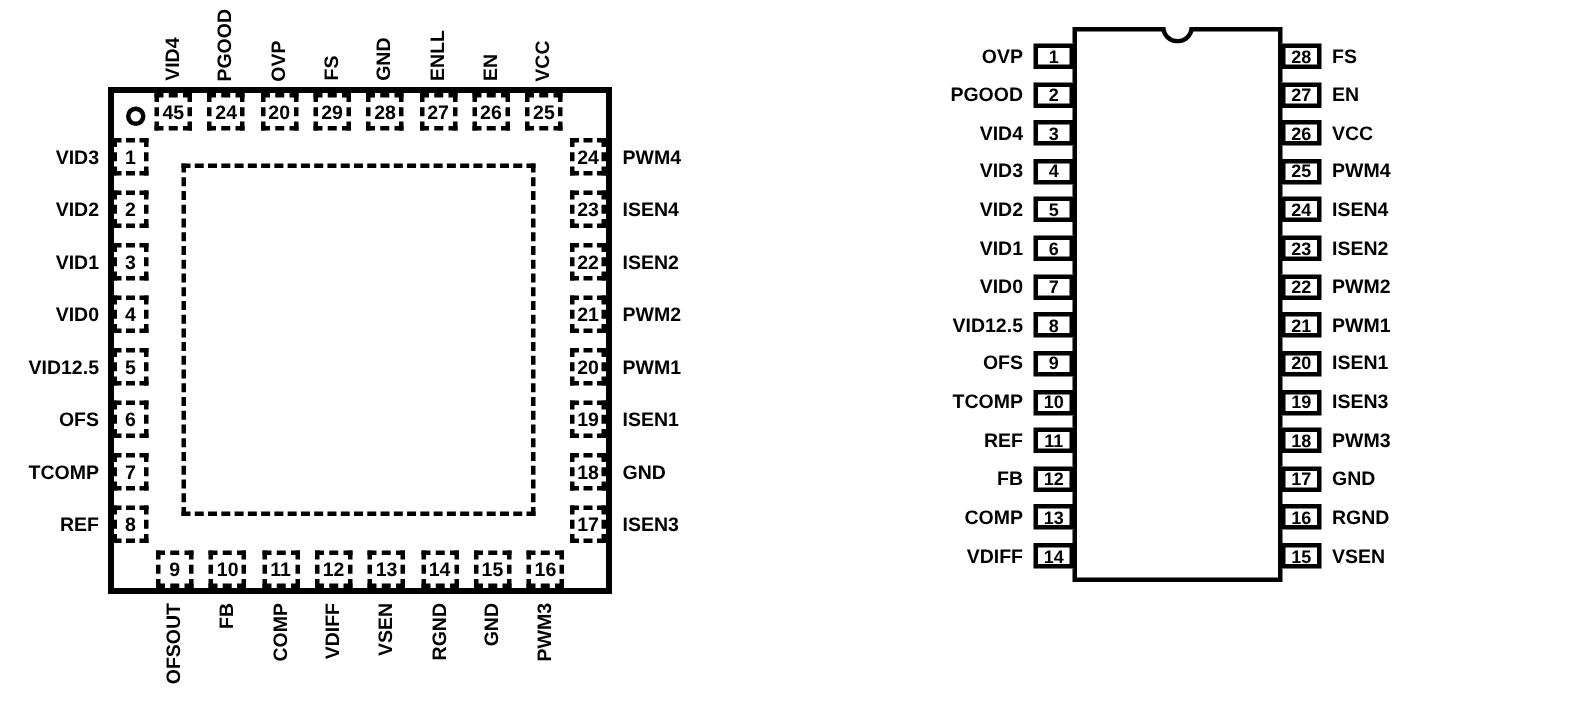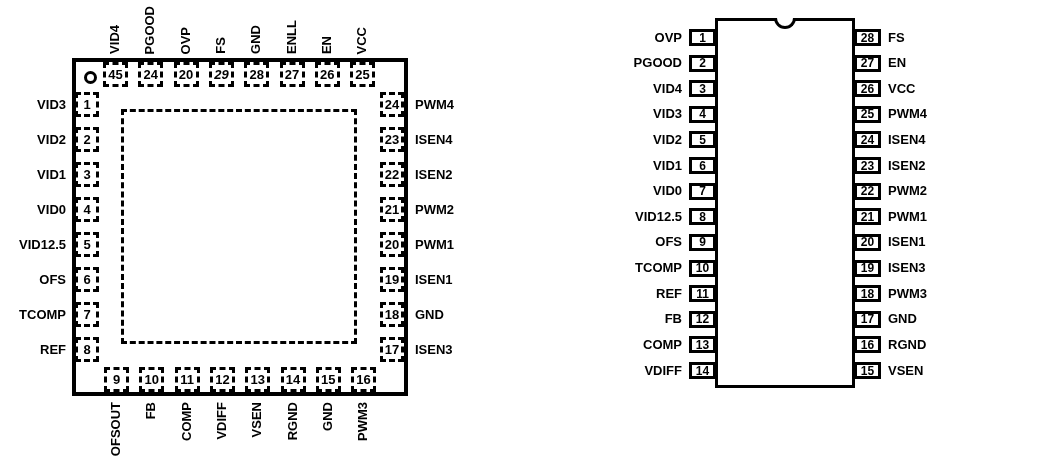--- a/index.html
+++ b/index.html
@@ -67,21 +67,21 @@
         <div class="v-label">VID4</div>
       </div>
       <div class="qfn-pin" style="left: 138.3px; top: 62px; width: 25px; height: 25px;">24</div>
       <div class="v-wrap top" style="left: 140.8px; top: 0px; width: 20px; height: 54px;">
         <div class="v-label">PGOOD</div>
       </div>
       <div class="qfn-pin" style="left: 173.6px; top: 62px; width: 25px; height: 25px;">20</div>
       <div class="v-wrap top" style="left: 176.1px; top: 0px; width: 20px; height: 54px;">
         <div class="v-label">OVP</div>
       </div>
-      <div class="qfn-pin" style="left: 208.9px; top: 62px; width: 25px; height: 25px; font-style: italic;">29</div>
+      <div class="qfn-pin" style="left: 208.9px; top: 62px; width: 25px; height: 25px;">29</div>
       <div class="v-wrap top" style="left: 211.4px; top: 0px; width: 20px; height: 54px;">
         <div class="v-label">FS</div>
       </div>
       <div class="qfn-pin" style="left: 244.2px; top: 62px; width: 25px; height: 25px;">28</div>
       <div class="v-wrap top" style="left: 246.7px; top: 0px; width: 20px; height: 54px;">
         <div class="v-label">GND</div>
       </div>
       <div class="qfn-pin" style="left: 279.5px; top: 62px; width: 25px; height: 25px;">27</div>
       <div class="v-wrap top" style="left: 282px; top: 0px; width: 20px; height: 54px;">
         <div class="v-label">ENLL</div>

